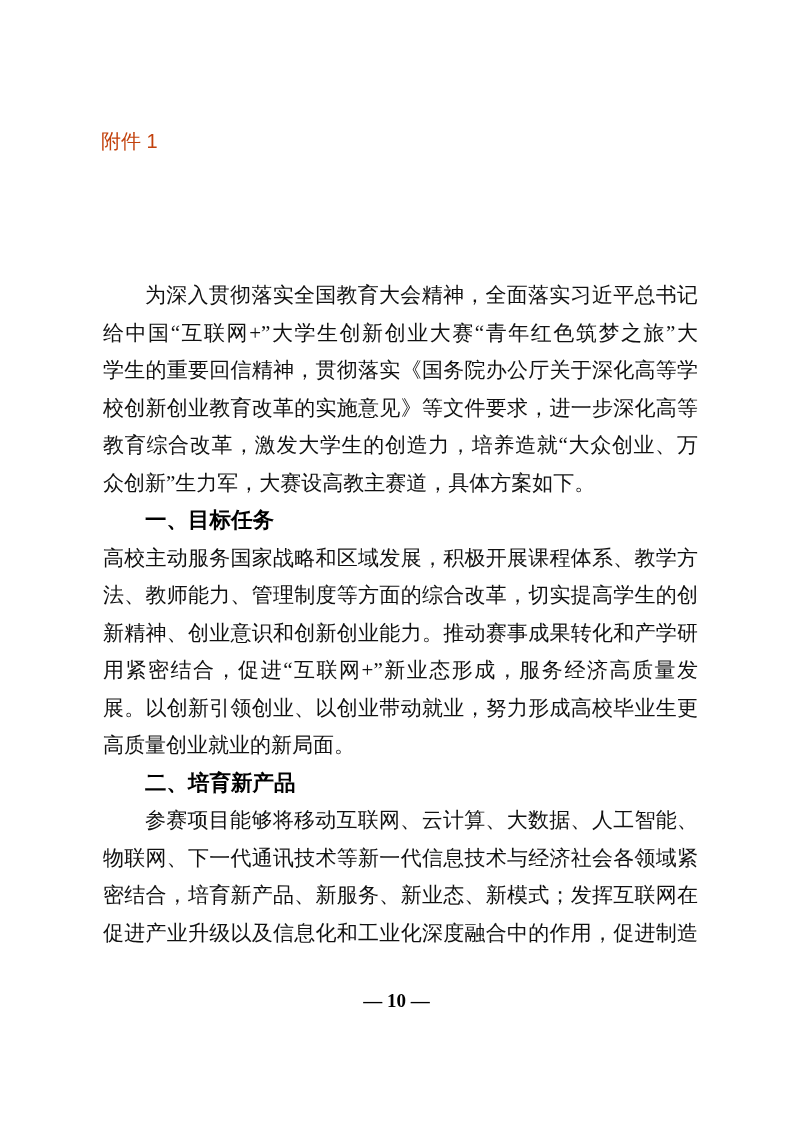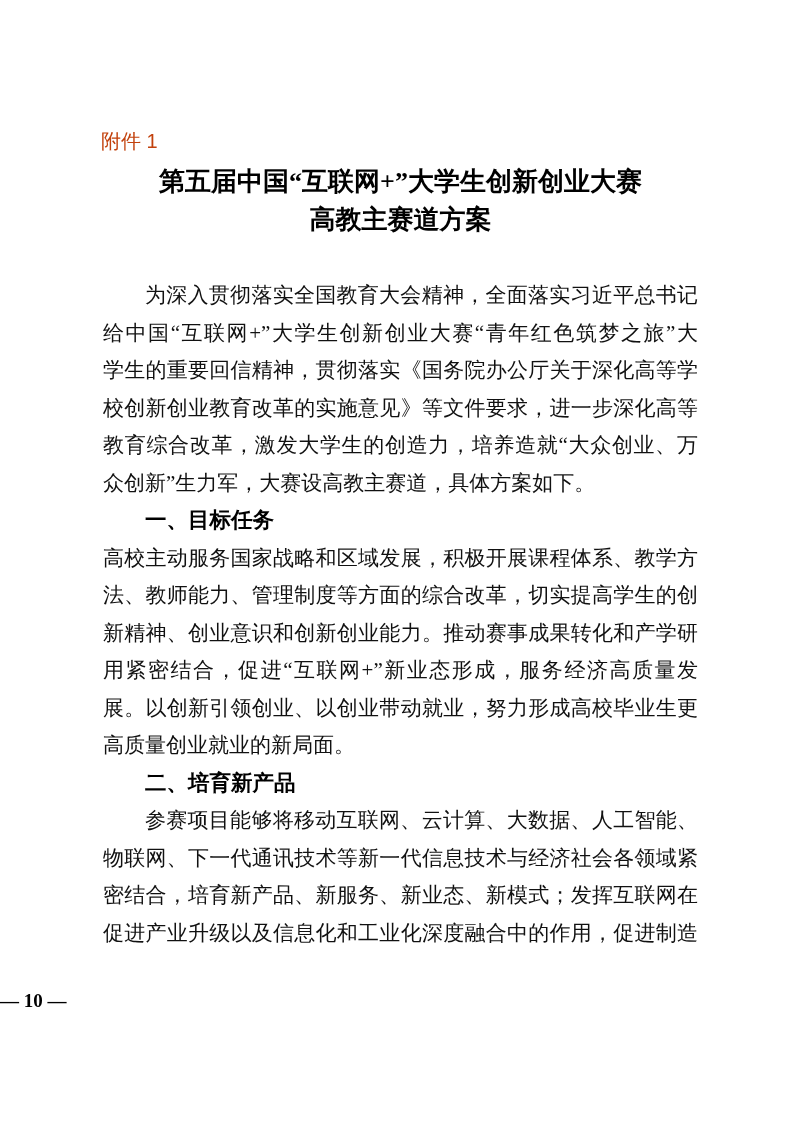--- a/index.html
+++ b/index.html
@@ -64,38 +64,34 @@
     font-weight: bold;
     font-size: 21.5px;
     text-indent: 42px;
     color: #000000;
   }
   .page-number {
     position: absolute;
     top: 990px;
     left: 0;
     width: 793px;
-    text-align: left;
+    text-align: center;
     font-family: "Liberation Serif", "DejaVu Serif", serif;
     font-weight: bold;
     font-size: 19px;
     color: #000000;
   }
 </style>
 </head>
 <body>
 
 <div class="page">
 
   <div class="attachment-label">附件 1</div>
 
-  <div class="doc-title">
-    <div>第五届中国“互联网+”大学生创新创业大赛</div>
-    <div>高教主赛道方案</div>
-  </div>
 
   <div class="doc-body">
 
     <div class="ln just indent">为深入贯彻落实全国教育大会精神，全面落实习近平总书记</div>
     <div class="ln just">给中国“互联网+”大学生创新创业大赛“青年红色筑梦之旅”大</div>
     <div class="ln just">学生的重要回信精神，贯彻落实《国务院办公厅关于深化高等学</div>
     <div class="ln just">校创新创业教育改革的实施意见》等文件要求，进一步深化高等</div>
     <div class="ln just">教育综合改革，激发大学生的创造力，培养造就“大众创业、万</div>
     <div class="ln">众创新”生力军，大赛设高教主赛道，具体方案如下。</div>
 

